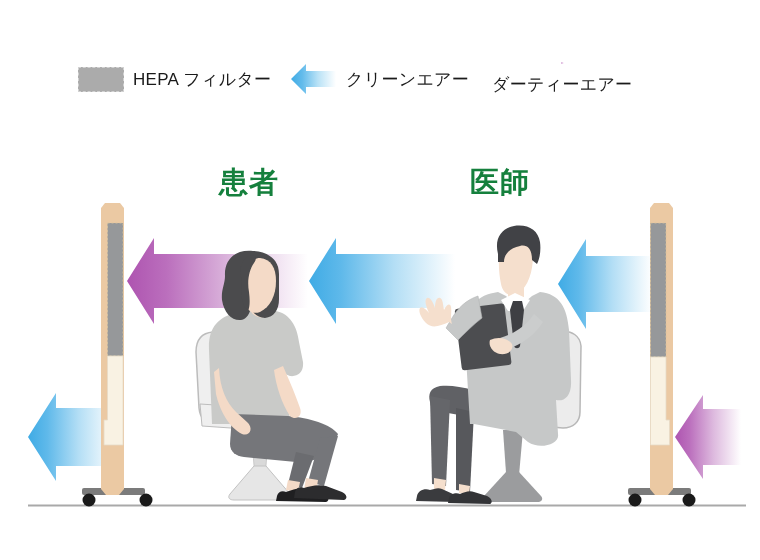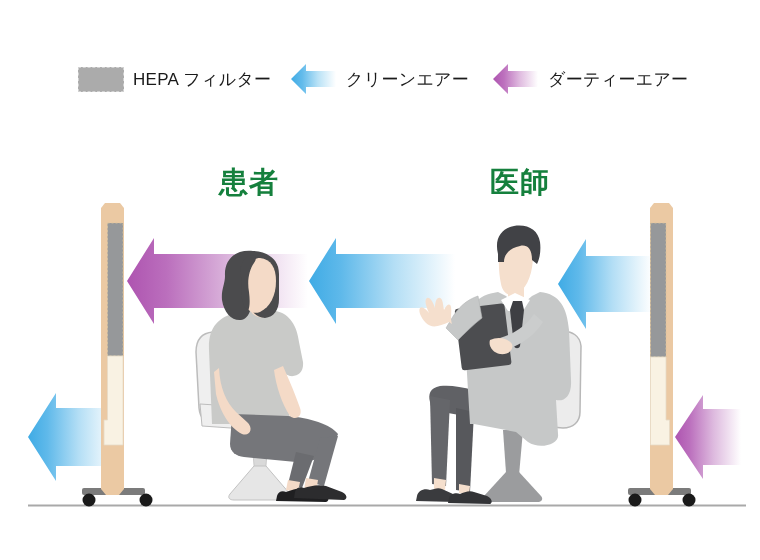--- a/index.html
+++ b/index.html
@@ -34,38 +34,38 @@
               <stop offset="0.25" stop-color="#63bbeb"></stop>
             <stop offset="0.6" stop-color="#b9e2f6"></stop>
               <stop offset="1" stop-color="#ffffff"></stop>
           </linearGradient>
         </defs>
         <polygon points="1,16 16,1 16,8 46,8 46,24 16,24 16,31" fill="url(#lgClean)"></polygon>
       </svg>
       <span class="label">クリーンエアー</span>
     </div>
 
-    <div class="legend-item" style="left:492px;">
+    <div class="legend-item" style="left:492px;flex-direction:column;">
       <svg width="47" height="33" viewBox="0 0 47 33">
         <defs>
           <linearGradient id="lgDirty" x1="0" y1="0" x2="1" y2="0">
             <stop offset="0" stop-color="#ae54b0"></stop>
               <stop offset="0.25" stop-color="#bd72be"></stop>
             <stop offset="0.6" stop-color="#e0bce0"></stop>
               <stop offset="1" stop-color="#ffffff"></stop>
           </linearGradient>
         </defs>
         <polygon points="1,16 16,1 16,8 46,8 46,24 16,24 16,31" fill="url(#lgDirty)"></polygon>
       </svg>
       <span class="label">ダーティーエアー</span>
     </div>
   </div>
 
   <div class="section-label" style="left:249px;top:163px;">患者</div>
-  <div class="section-label" style="left:520px;top:163px;">医師</div>
+  <div class="section-label" style="left:500px;top:163px;">医師</div>
 
   <svg class="scene" width="760" height="560" viewBox="0 0 760 560">
     <defs>
       <linearGradient id="gClean" x1="0" y1="0" x2="1" y2="0">
         <stop offset="0" stop-color="#3fabe5"></stop>
           <stop offset="0.22" stop-color="#5fb9ea"></stop>
         <stop offset="0.58" stop-color="#b3def5"></stop>
           <stop offset="1" stop-color="#ffffff"></stop>
       </linearGradient>
       <linearGradient id="gDirty" x1="0" y1="0" x2="1" y2="0">

